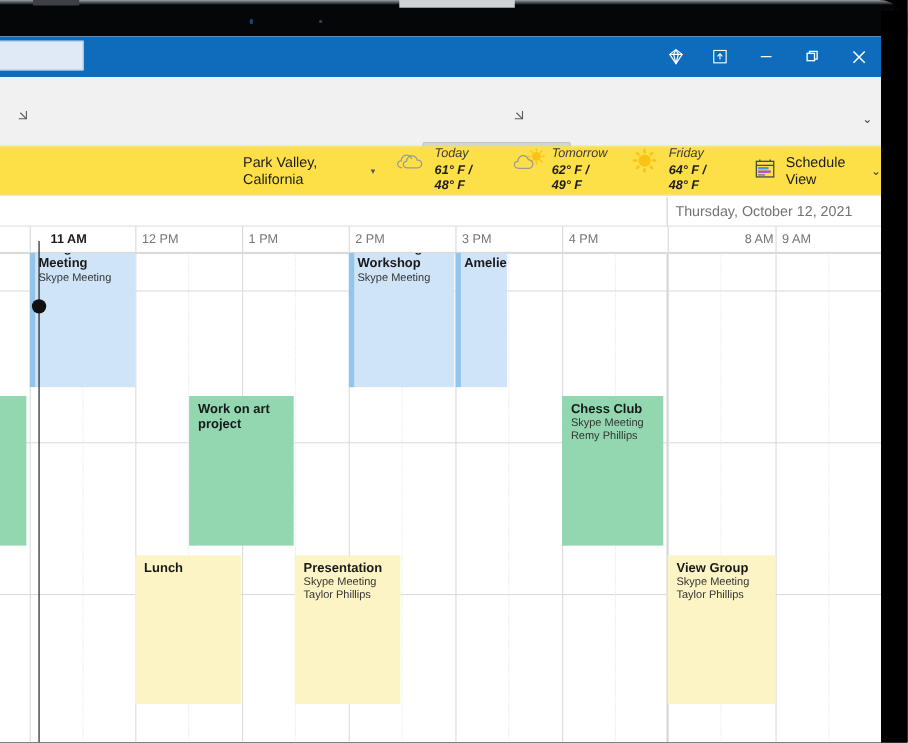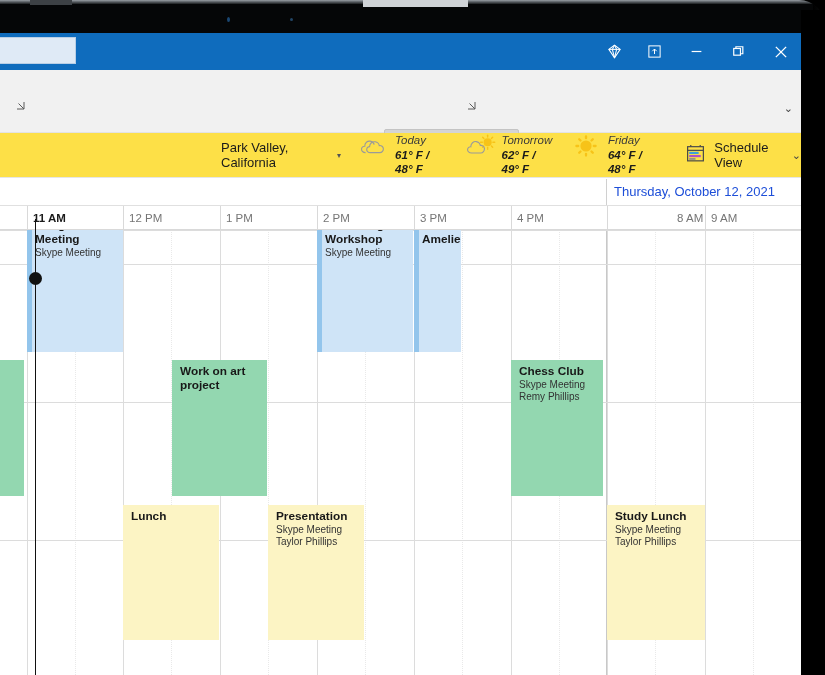--- a/index.html
+++ b/index.html
@@ -130,21 +130,21 @@
   }
 
   
   #cal { position: absolute; left: 0; top: 146px; width: 801px; height: 496px; background:#fff; }
 
   #dayhdr { position:absolute; left:0; top:0; width: 801px; height: 27px; }
   #dayhdr-line { position:absolute; left:0; bottom:0; width:801px; height:1px; background:#e0e0e0; }
   #day-sep { position:absolute; left: 606px; top: 0; width: 1px; height: 27px; background:#d0d0d0; }
   #day-label {
     position:absolute; left: 614px; top: 5px;
-    font-size: 13px; color: #1d4ed8;
+    font-size: 13px; color: #737373;
   }
 
   #timehdr { position:absolute; left:0; top:27px; width:801px; height:24px; border-bottom:1px solid #d9d9d9; }
   .tcell {
     position:absolute; top:0; height:24px;
     font-size: 11.5px; color: #757575; padding-left: 6px; padding-top: 6px;
   }
   .tcell.now { color:#1b1b1b; font-weight: bold; }
   .tline-major { position:absolute; top:27px; width:1px; height:24px; background:#d9d9d9; }
 
@@ -467,21 +467,21 @@
 
     <div id="cal">
 
       <div id="dayhdr">
         <div id="day-sep"></div>
         <div id="day-label">Thursday, October 12, 2021</div>
         <div id="dayhdr-line"></div>
       </div>
 
       <div id="timehdr">
-          <div class="tcell now" style="left: 27px;">11 AM</div>
+          <div class="tcell now" style="left: 40px;">11 AM</div>
           <div class="tcell" style="left: 123px;">12 PM</div>
           <div class="tcell" style="left: 220px;">1 PM</div>
           <div class="tcell" style="left: 317px;">2 PM</div>
           <div class="tcell" style="left: 414px;">3 PM</div>
           <div class="tcell" style="left: 511px;">4 PM</div>
           <div class="tcell" style="left: 639px; padding-left: 38px;">8 AM</div>
           <div class="tcell" style="left: 705px;">9 AM</div>
         </div>
 
       <div id="gridwrap">
@@ -536,21 +536,21 @@
             <div class="ev-title">Lunch</div>
           </div>
           <div class="ev yellow" style="left: 268px; top: 275px; width: 96px; height: 135px;">
             <div class="stripe"></div>
             <div class="ev-title">Presentation</div>
             <div class="ev-sub">Skype Meeting</div>
             <div class="ev-sub">Taylor Phillips</div>
           </div>
           <div class="ev yellow" style="left: 607px; top: 275px; width: 98px; height: 135px;">
             <div class="stripe"></div>
-            <div class="ev-title">Study Lunch</div>
+            <div class="ev-title">View Group</div>
             <div class="ev-sub">Skype Meeting</div>
             <div class="ev-sub">Taylor Phillips</div>
           </div>
         </div>
 
       <div id="nowline"></div>
     <div class="tline-major" style="left: 27px;"></div>
         <div class="tline-major" style="left: 123px;"></div>
         <div class="tline-major" style="left: 220px;"></div>
         <div class="tline-major" style="left: 317px;"></div>

